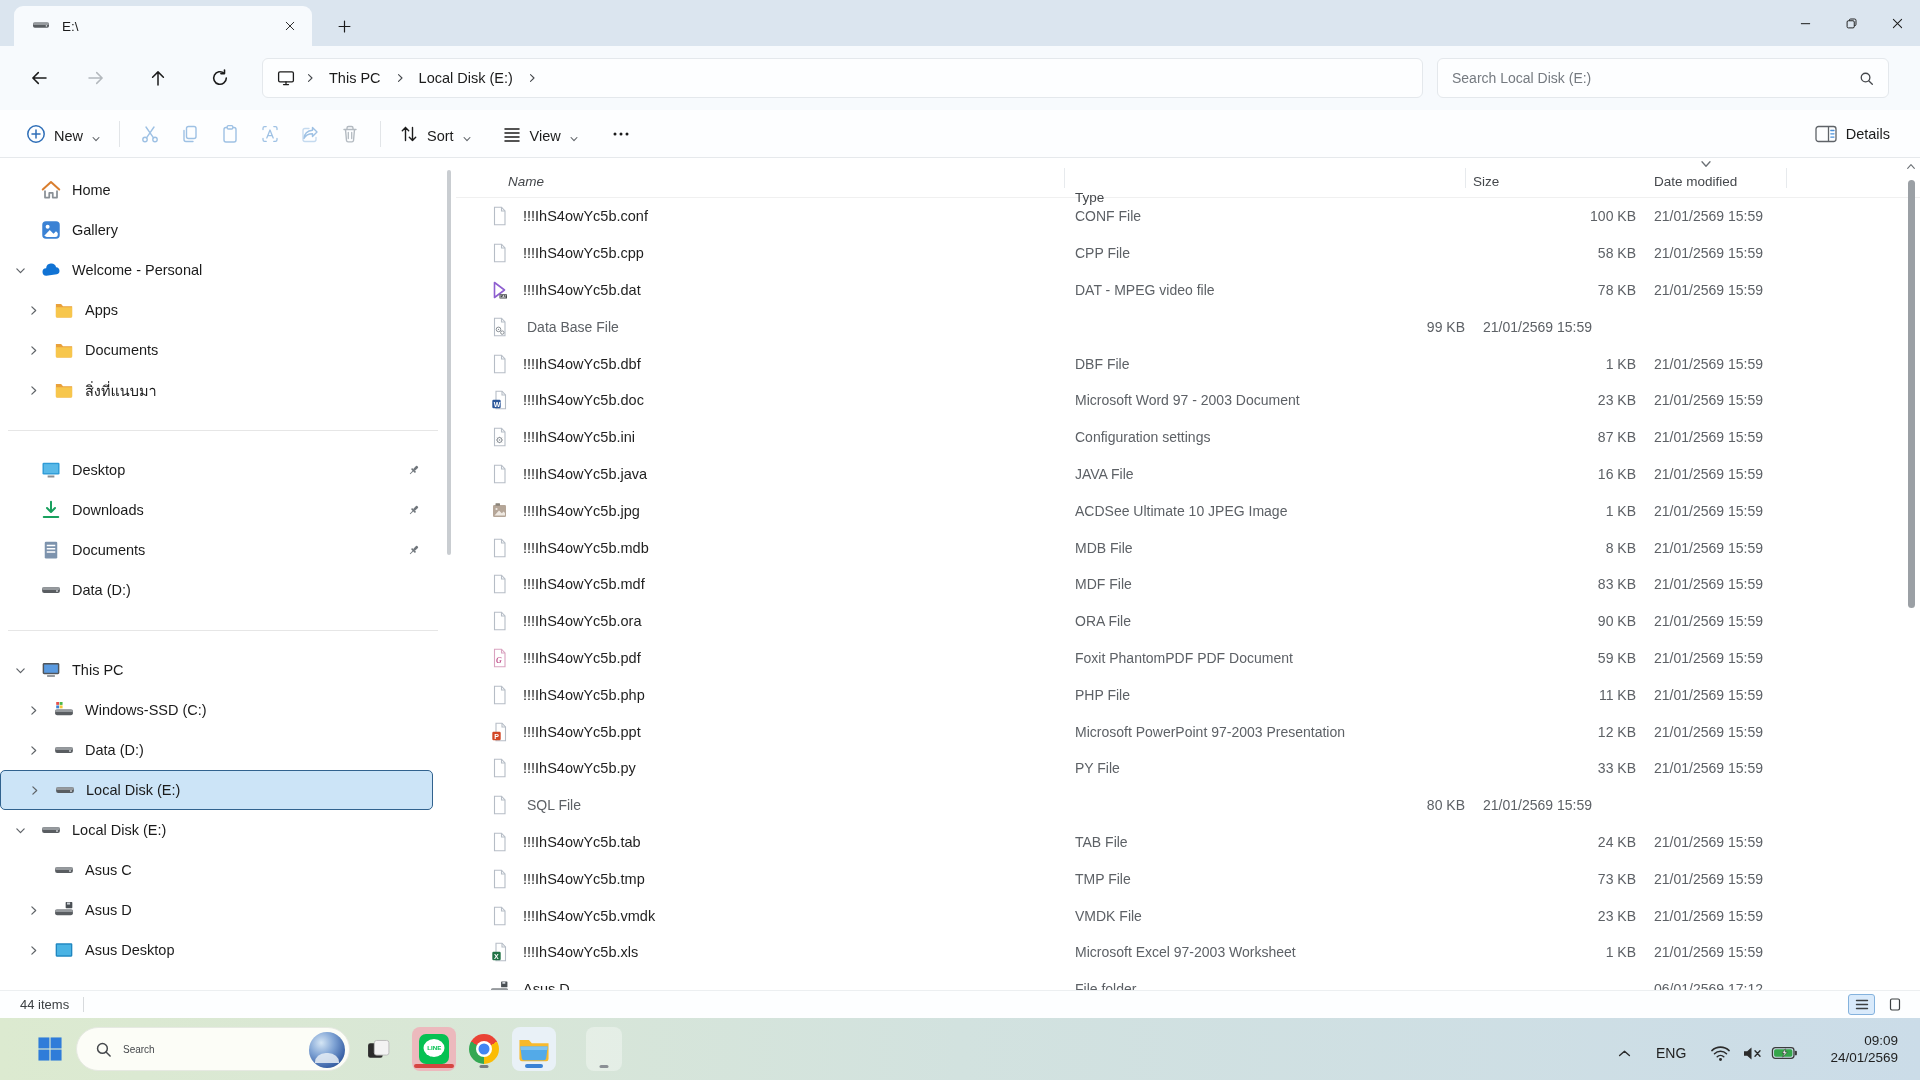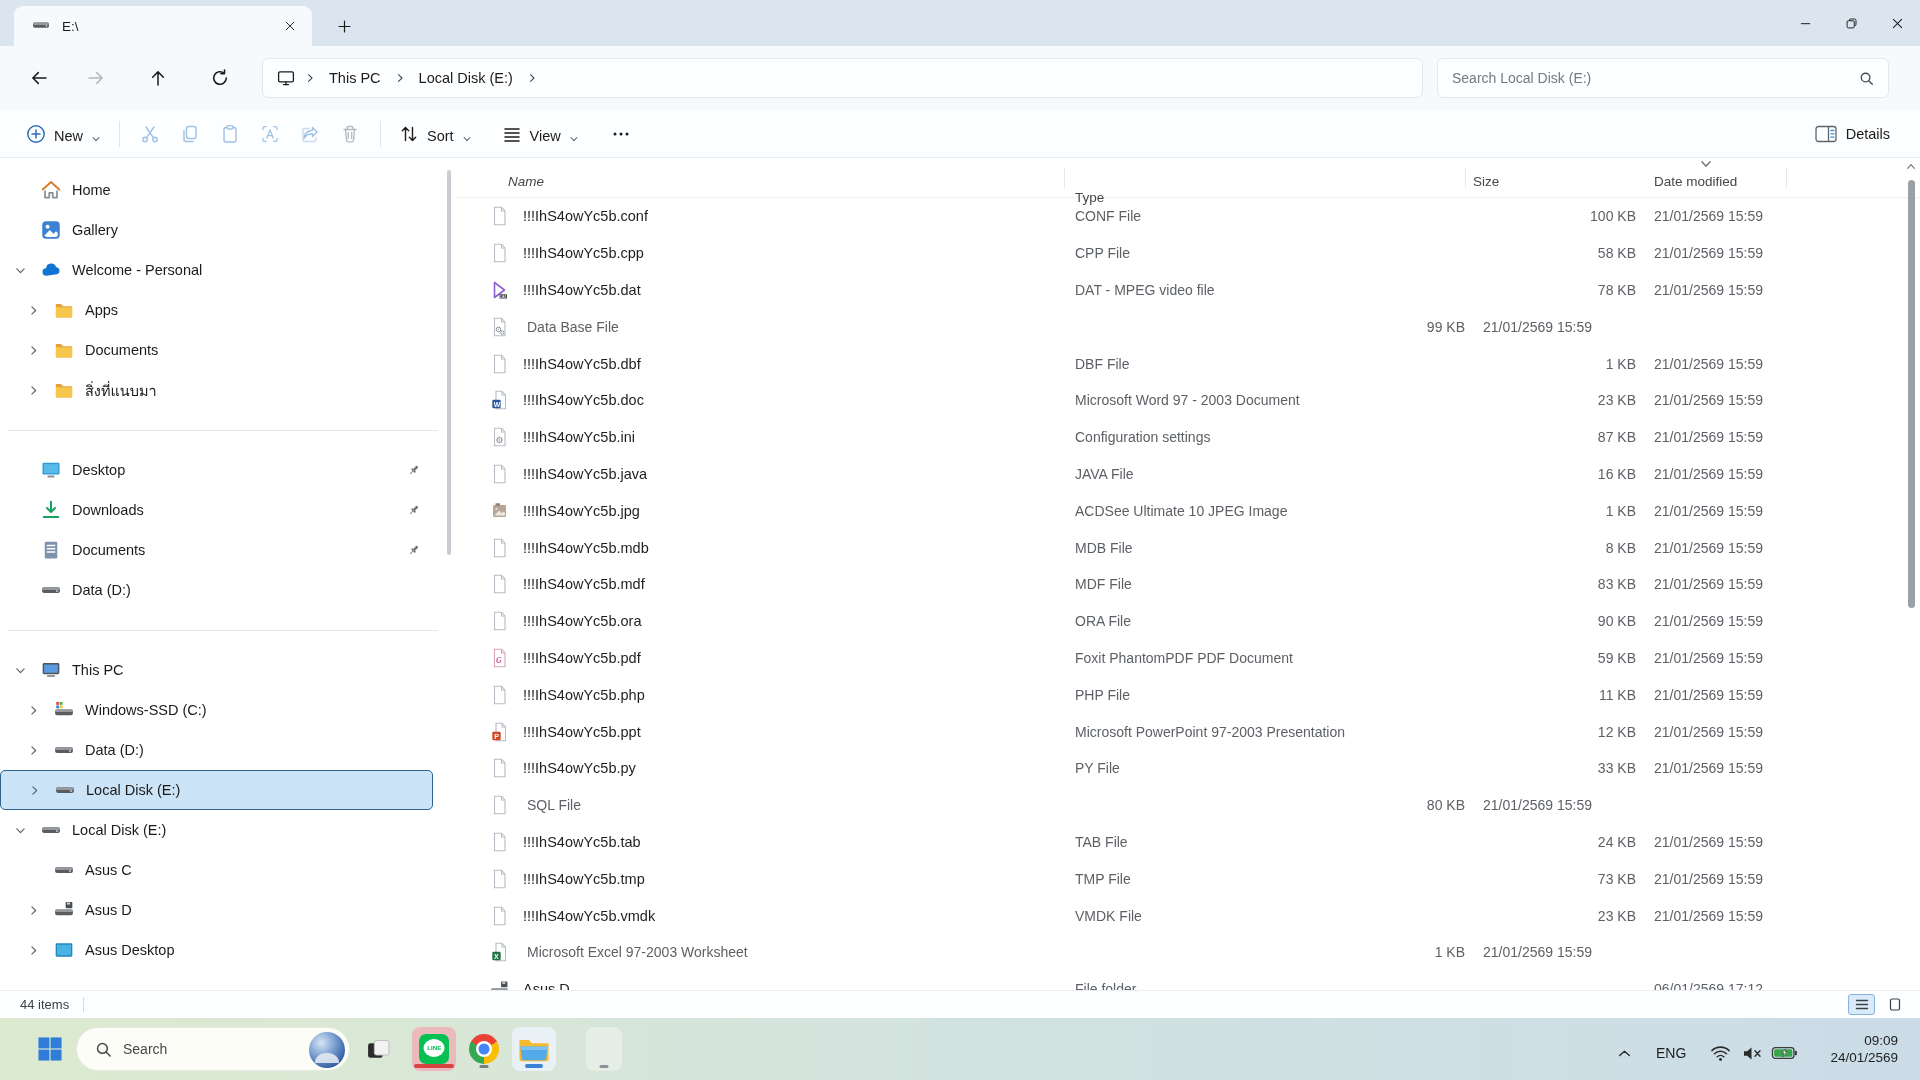--- a/index.html
+++ b/index.html
@@ -117,21 +117,21 @@
       background:linear-gradient(90deg,#dcead0 0%,#d9e7d6 22%,#d2e2df 50%,#cbdce8 100%);}
   .tb-item{position:absolute;top:9px;width:44px;height:44px;border-radius:8px;
       display:flex;align-items:center;justify-content:center;}
   .underline{position:absolute;bottom:3px;left:50%;transform:translateX(-50%);border-radius:2px;}
   #tb-start{left:28px;}
   #tb-start svg{width:26px;height:26px}
   #search-pill{position:absolute;left:76px;top:9px;width:274px;height:44px;background:#fcfdf7;
       border:1px solid #e6e9e2;border-radius:22px;display:flex;align-items:center;padding-left:18px;}
   #search-pill .mag{width:17px;height:17px;margin-right:11px;}
   #search-pill .mag svg{width:17px;height:17px}
-  #pill-label{font-size:14px;color:#45484c;}
+  #pill-label{font-size:10px;color:#45484c;}
   #pill-img{position:absolute;right:4px;top:4px;width:36px;height:36px;border-radius:50%;
       background:radial-gradient(circle at 34% 30%,#d5e6f5 0%,#7fa3d4 38%,#3c64a8 72%,#253f74 100%);
       overflow:hidden;}
   #pill-img::after{content:"";position:absolute;left:6px;bottom:5px;width:24px;height:10px;
       background:#e8eef6;border-radius:45% 45% 0 0/90% 90% 0 0;opacity:.85;}
   #tb-taskview{left:360px;width:36px;}
   #tb-taskview svg{width:25px;height:25px}
   #tb-line{left:412px;background:#ecb9bd;}
   #tb-line svg{width:30px;height:30px}
   #tb-chrome{left:462px;}
@@ -969,20 +969,21 @@
 
         <div class="file-row">
           <span class="f-ico">
             <svg viewBox="0 0 16 20">
               <path d="M4.5 1.2h6l3.5 3.8v13.8H4.5z" fill="#fff" stroke="#b6bdc6" stroke-width="1.1"></path>
               <path d="M10.5 1.2v3.8H14" fill="none" stroke="#b6bdc6" stroke-width="1.1"></path>
               <rect x="0.8" y="9.8" width="8.4" height="8.4" rx="1.2" fill="#217346"></rect>
               <text x="2.6" y="16.6" font-size="7" font-weight="bold" fill="#fff" font-family="sans-serif">X</text>
             </svg>
           </span>
+          <span class="f-name">!!!IhS4owYc5b.xls</span>
           <span class="f-type">Microsoft Excel 97-2003 Worksheet</span>
           <span class="f-size">1 KB</span>
           <span class="f-date">21/01/2569 15:59</span>
         </div>
 
         <div class="file-row">
           <span class="f-ico">
             <svg viewBox="0 0 18 16">
               <rect x="10.5" y="0.8" width="6" height="5.6" rx="0.6" fill="#4a4f54"></rect>
               <rect x="11.7" y="1.3" width="2.8" height="1.8" fill="#cdd2d7"></rect>

